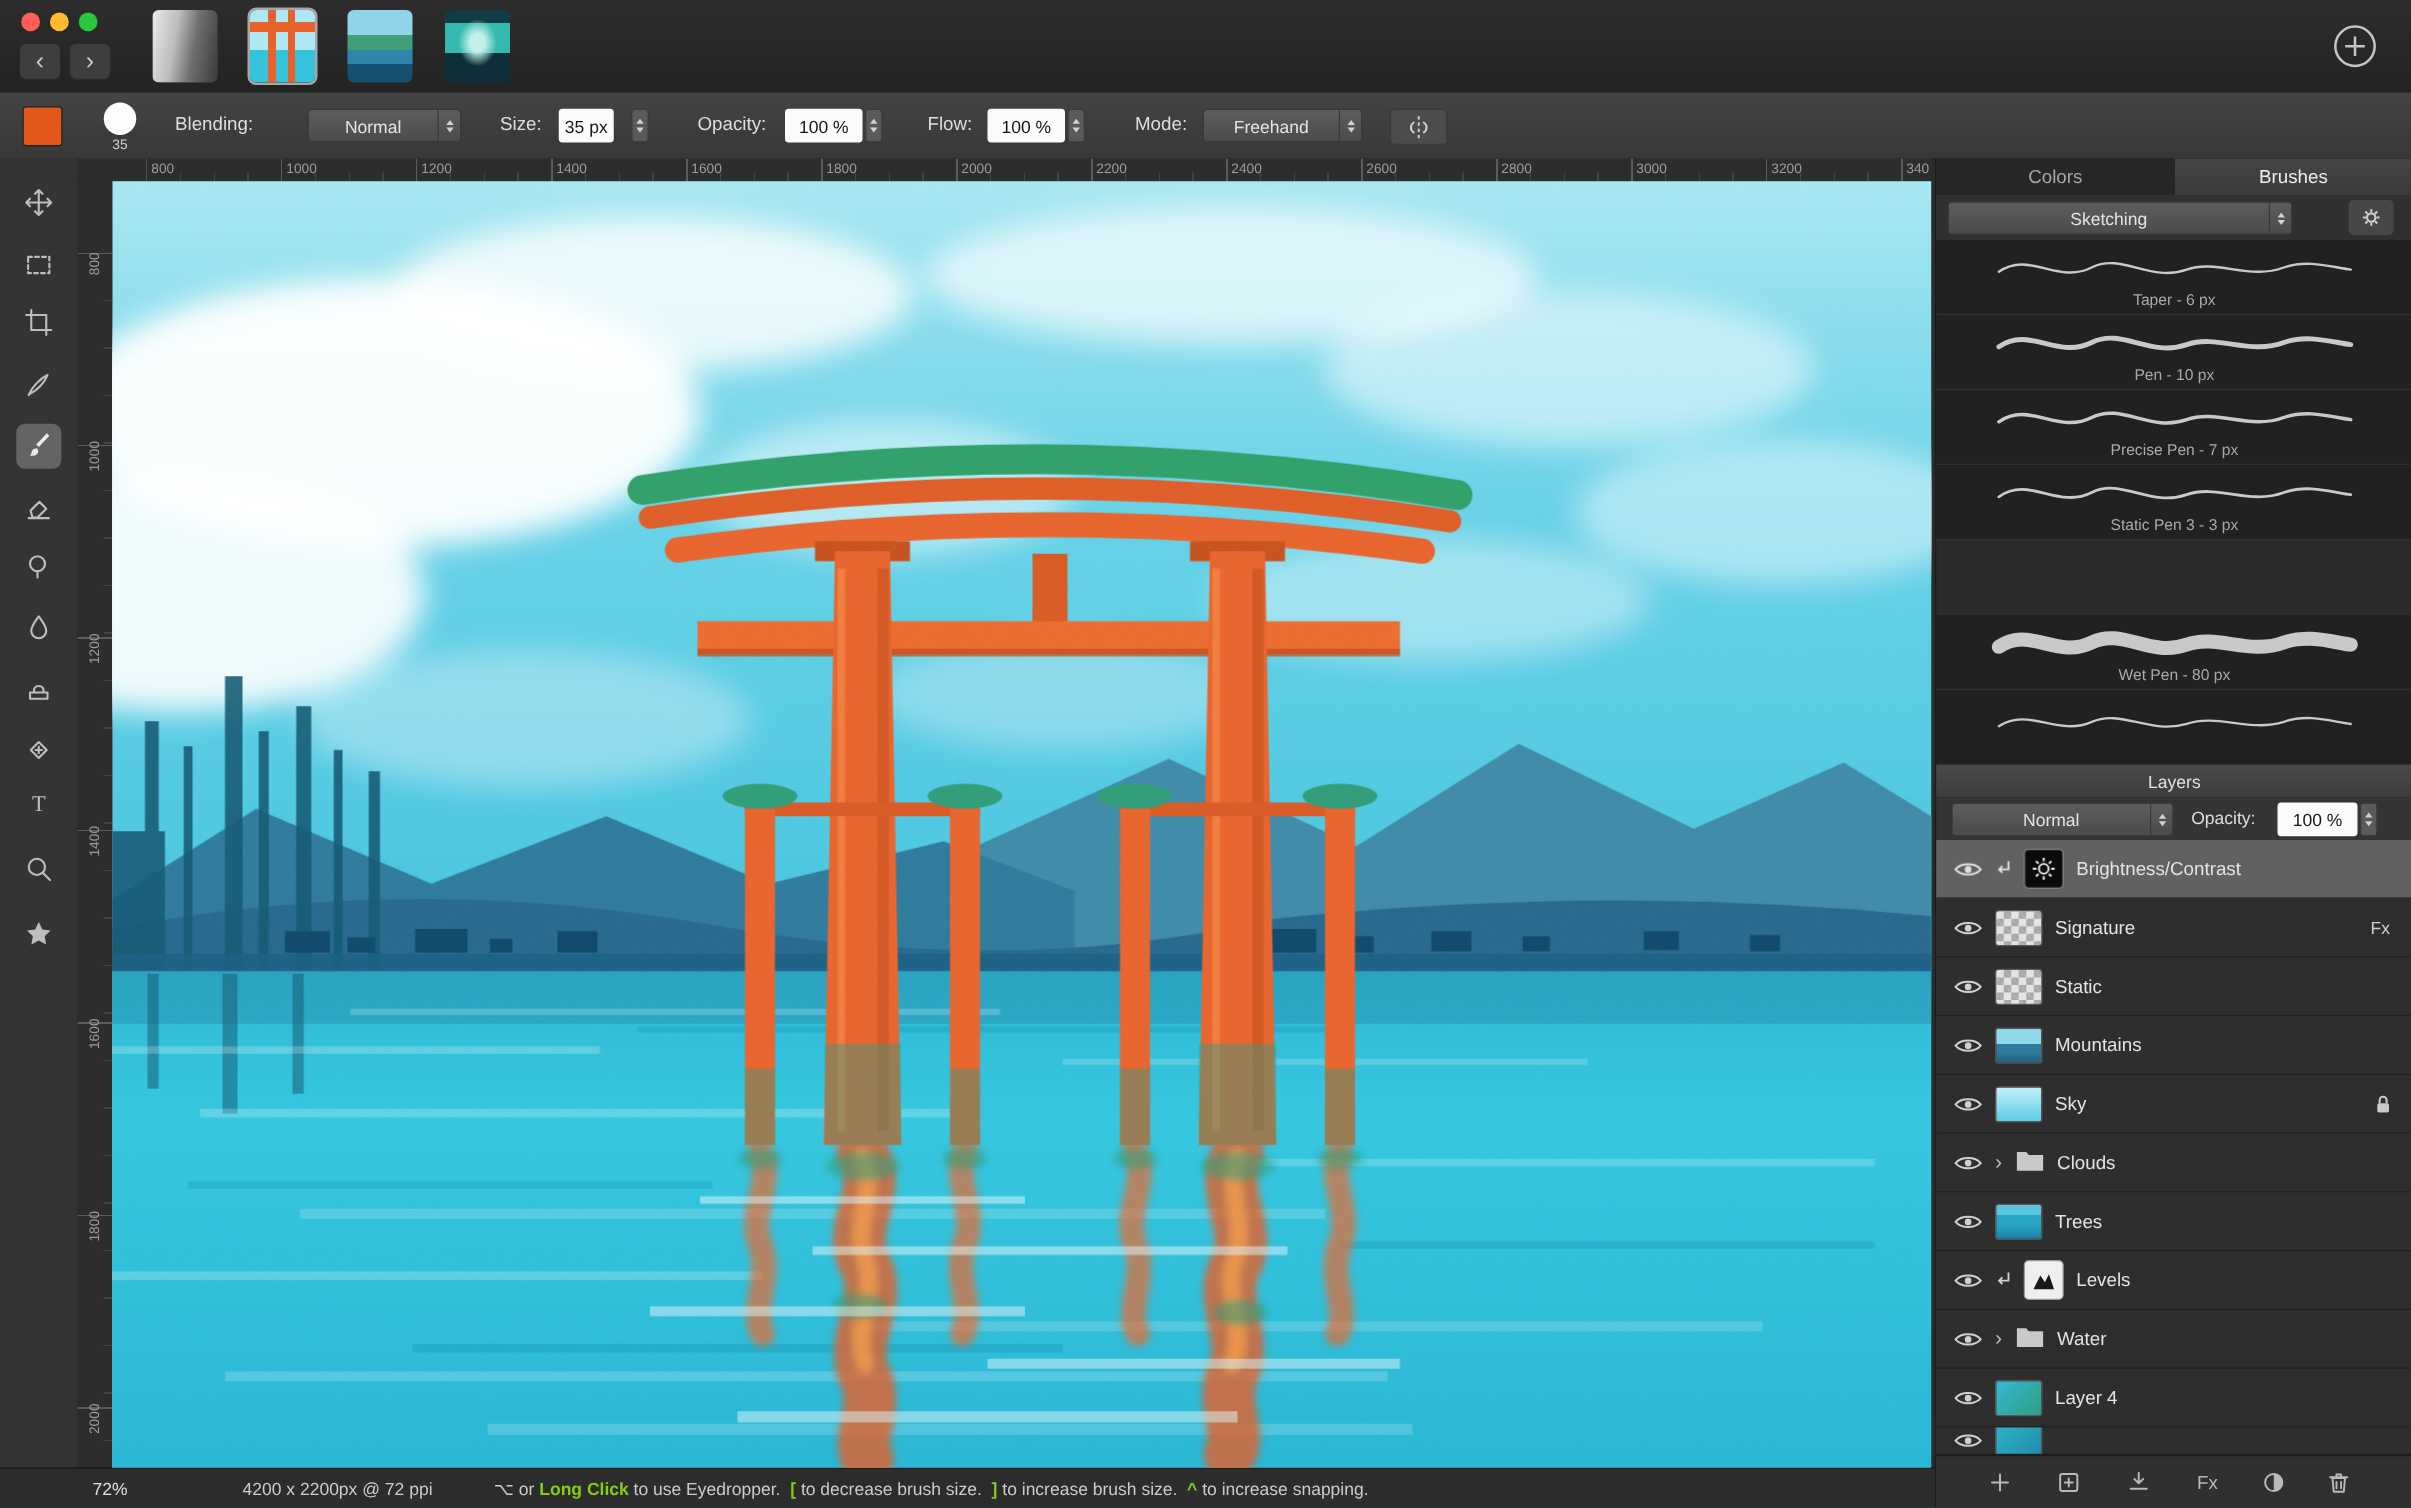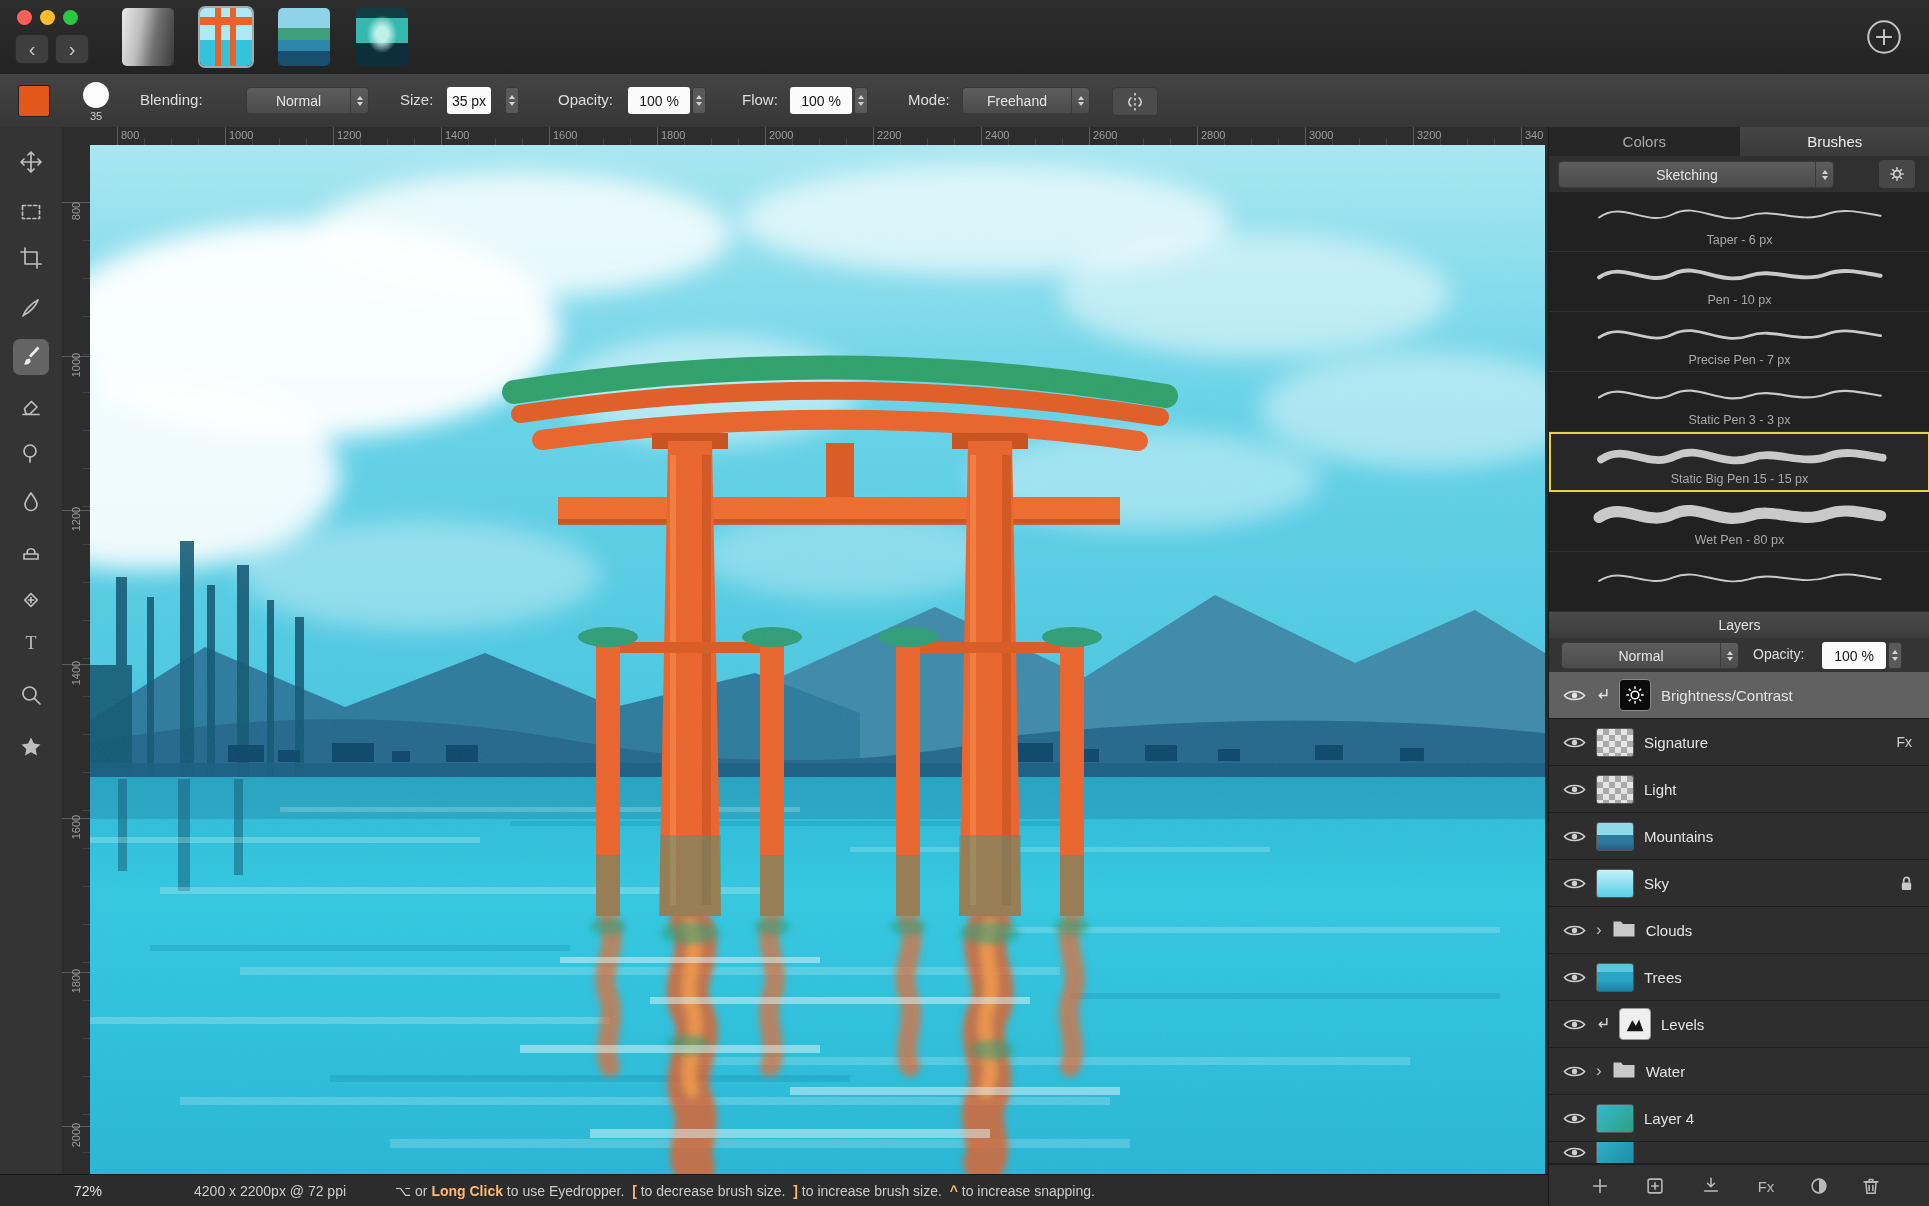--- a/index.html
+++ b/index.html
@@ -109,21 +109,21 @@
   .pbi{position:absolute;top:7px;width:28px;height:28px;display:flex;align-items:center;justify-content:center;}
   .pbi svg{width:22px;height:22px;stroke:#b9b9b9;fill:none;stroke-width:1.7;stroke-linecap:round;stroke-linejoin:round;}
   .pbi .fxtxt{color:#b9b9b9;font-size:15px;}
 
   
   .status{position:absolute;left:0;top:1174px;width:1548px;height:32px;background:#2c2c2c;border-top:1px solid #171717;
           display:flex;align-items:center;color:#cccccc;font-size:14px;}
   .s-zoom{margin-left:74px;color:#e0e0e0;}
   .s-doc{margin-left:92px;}
   .s-hint{margin-left:49px;white-space:pre-wrap;}
-  .hb{font-weight:bold;color:#fdba74;}
+  .hb{font-weight:bold;color:#84cc16;}
 
   
   .t1bg{background:linear-gradient(100deg,#eaeaea 0%,#bdbdbd 35%,#6f6f6f 62%,#3a3a3a 100%),#888;}
   .t2bg{background:
     linear-gradient(90deg,transparent 0 28%,#e8632c 28% 40%,transparent 40% 58%,#e8632c 58% 70%,transparent 70%),
     linear-gradient(180deg,transparent 0 16%,#e8632c 16% 30%,transparent 30%),
     linear-gradient(180deg,#aee8f2 0 55%,#35c3dc 55% 100%);}
   .t3bg{background:linear-gradient(180deg,#8fd3e8 0 35%,#3f9f7a 35% 55%,#2e86ab 55% 75%,#174f6e 75%);}
   .t4bg{background:radial-gradient(ellipse at 50% 45%,#bff0ea 0 16%,rgba(0,0,0,0) 42%),
         linear-gradient(180deg,#123c44 0 18%,#35b8ad 18% 60%,#0d2f3a 60%);}
@@ -514,26 +514,20 @@
         <path d="M12 26C40 6 66 38 98 22 126 8 152 36 186 24 214 14 244 34 276 22 298 14 322 22 338 24" stroke-width="3.2"></path>
       </svg>
       <span class="bname">Precise Pen - 7 px</span>
     </div>
     <div class="brow" style="top:245px">
       <svg class="bstroke" viewBox="0 0 348 44">
         <path d="M12 26C40 6 66 38 98 22 126 8 152 36 186 24 214 14 244 34 276 22 298 14 322 22 338 24" stroke-width="2.6"></path>
       </svg>
       <span class="bname">Static Pen 3 - 3 px</span>
     </div>
-    <div class="brow sel" style="top:305px">
-      <svg class="bstroke" viewBox="0 0 348 44">
-        <path d="M12 26C40 6 66 38 98 22 126 8 152 36 186 24 214 14 244 34 276 22 298 14 322 22 338 24" stroke-width="9" stroke="#e6e6e6"></path>
-      </svg>
-      <span class="bname">Static Big Pen 15 - 15 px</span>
-    </div>
     <div class="brow" style="top:365px">
       <svg class="bstroke" viewBox="0 0 348 44">
         <path d="M12 26C40 6 66 38 98 22 126 8 152 36 186 24 214 14 244 34 276 22 298 14 322 22 338 24" stroke-width="13" stroke="#c0c0c0"></path>
       </svg>
       <span class="bname">Wet Pen - 80 px</span>
     </div>
     <div class="brow" style="top:425px">
       <svg class="bstroke" viewBox="0 0 348 44">
         <path d="M12 30C40 12 66 40 98 26 126 14 152 38 186 28 214 18 244 36 276 26 298 18 322 26 338 28" stroke-width="2.2"></path>
       </svg>
@@ -593,21 +587,21 @@
     </div>
 
     <div class="lrow" style="top:639px">
       <span class="eye">
           <svg viewBox="0 0 24 15">
             <path d="M1.5 7.5C6 1.8 18 1.8 22.5 7.5 18 13.2 6 13.2 1.5 7.5z" fill="none" stroke="#cfcfcf" stroke-width="1.6"></path>
             <circle cx="12" cy="7.5" r="2.8" fill="#cfcfcf"></circle>
           </svg>
         </span>
       <span class="thumb checker" style="background-color:#f4f4f4"></span>
-      <span class="lname">Light</span>
+      <span class="lname">Static</span>
     </div>
 
     <div class="lrow" style="top:686px">
       <span class="eye">
           <svg viewBox="0 0 24 15">
             <path d="M1.5 7.5C6 1.8 18 1.8 22.5 7.5 18 13.2 6 13.2 1.5 7.5z" fill="none" stroke="#cfcfcf" stroke-width="1.6"></path>
             <circle cx="12" cy="7.5" r="2.8" fill="#cfcfcf"></circle>
           </svg>
         </span>
       <span class="thumb th-mountains"></span>

